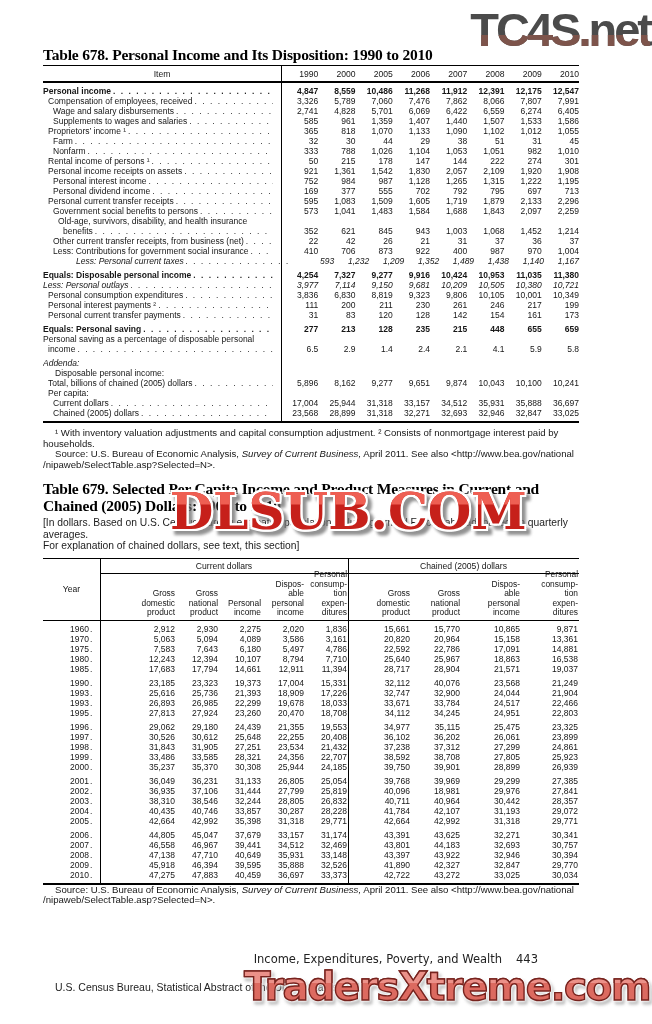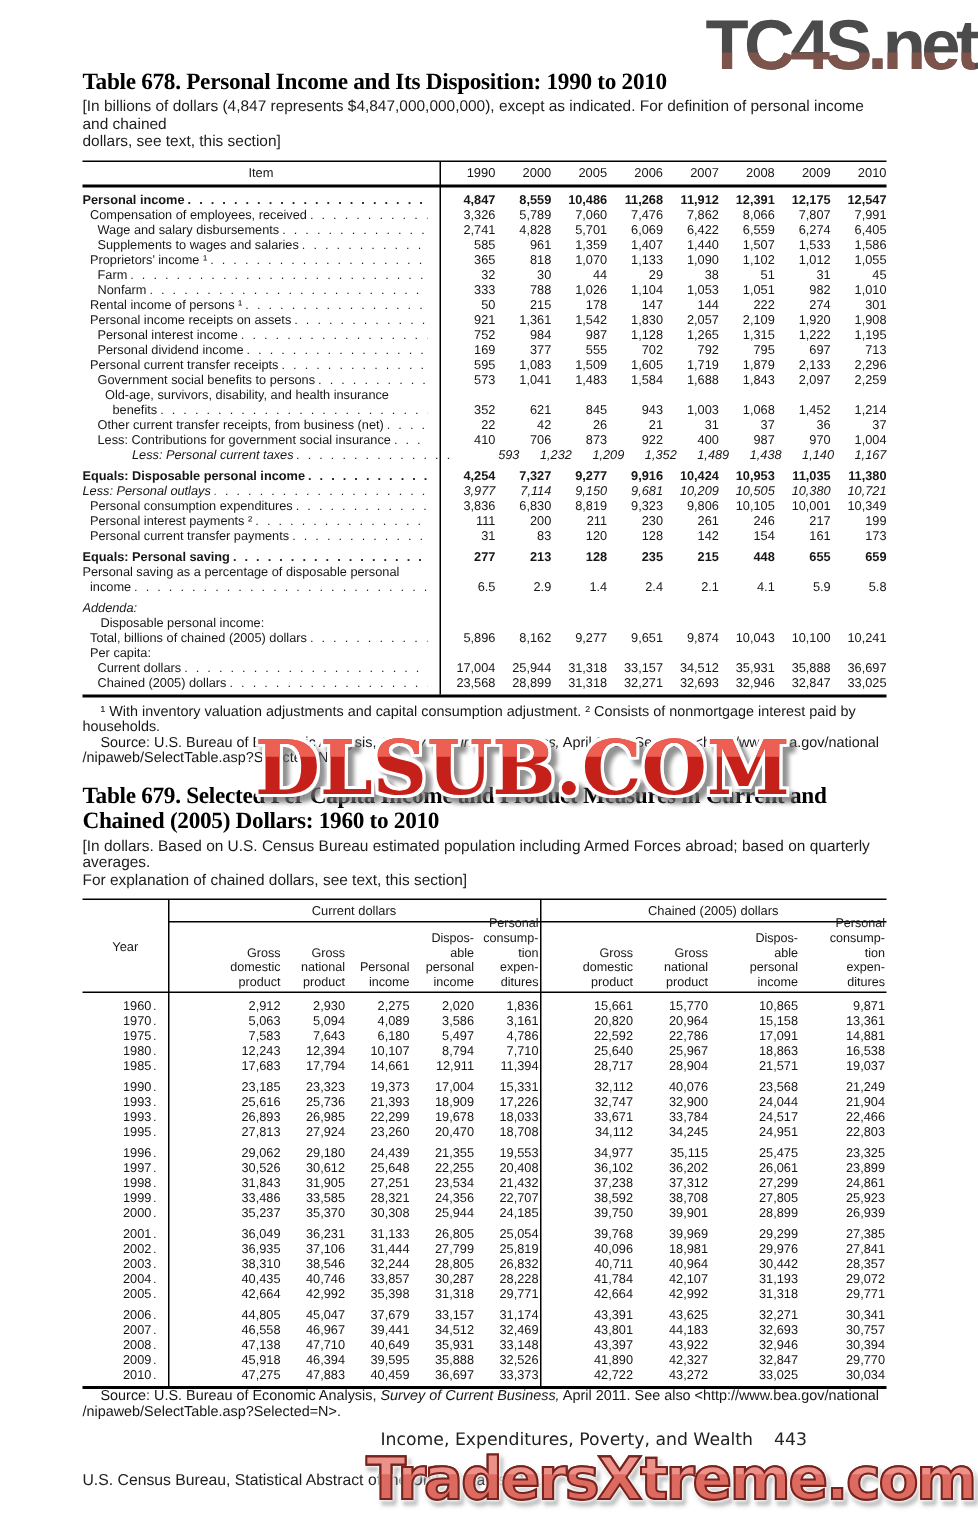--- a/index.html
+++ b/index.html
@@ -1,18 +1,18 @@
 <!DOCTYPE html>
 <html><head>
 <meta charset="utf-8">
 <style>
   html,body{margin:0;padding:0;background:#888;}
   .page{position:relative;width:652px;height:1024px;background:#fff;overflow:hidden;
         font-family:"Liberation Sans",sans-serif;color:#161616;}
-  .content{position:absolute;left:55px;top:46px;width:536px;}
+  .content{position:absolute;left:43px;top:46px;width:536px;}
 
   
   .tbl-title{font-family:"Liberation Serif",serif;font-weight:bold;font-size:15.5px;
              line-height:17px;letter-spacing:-0.2px;color:#000;}
   .tbl-note{font-size:10.3px;line-height:11.5px;margin:3px 0 6px 0;white-space:pre-line;color:#1c1c1c;}
 
   
   .t678{position:relative;border-top:1px solid #000;border-bottom:2px solid #000;margin-top:2px;}
   .t678-head{display:flex;align-items:center;height:15px;border-bottom:2px solid #000;font-size:8.6px;}
   .item-h{width:238px;text-align:center;}
@@ -84,22 +84,20 @@
 <div class="page">
 
   <div class="wm wm-tc4s">
     <span>TC4S.net</span>
     <span class="ovl">TC4S.net</span>
   </div>
 
   <div class="content">
 
     <div class="tbl-title">Table 678. Personal Income and Its Disposition: 1990 to 2010</div>
-    <div class="tbl-note">[In billions of dollars (4,847 represents $4,847,000,000,000), except as indicated. For definition of personal income and chained
-dollars, see text, this section]</div>
 
     <div class="t678">
       <div class="vl" style="left:238px;"></div>
       <div class="t678-head">
         <span class="item-h">Item</span>
         <span class="yh">1990</span>
         <span class="yh">2000</span>
         <span class="yh">2005</span>
         <span class="yh">2006</span>
         <span class="yh">2007</span>

